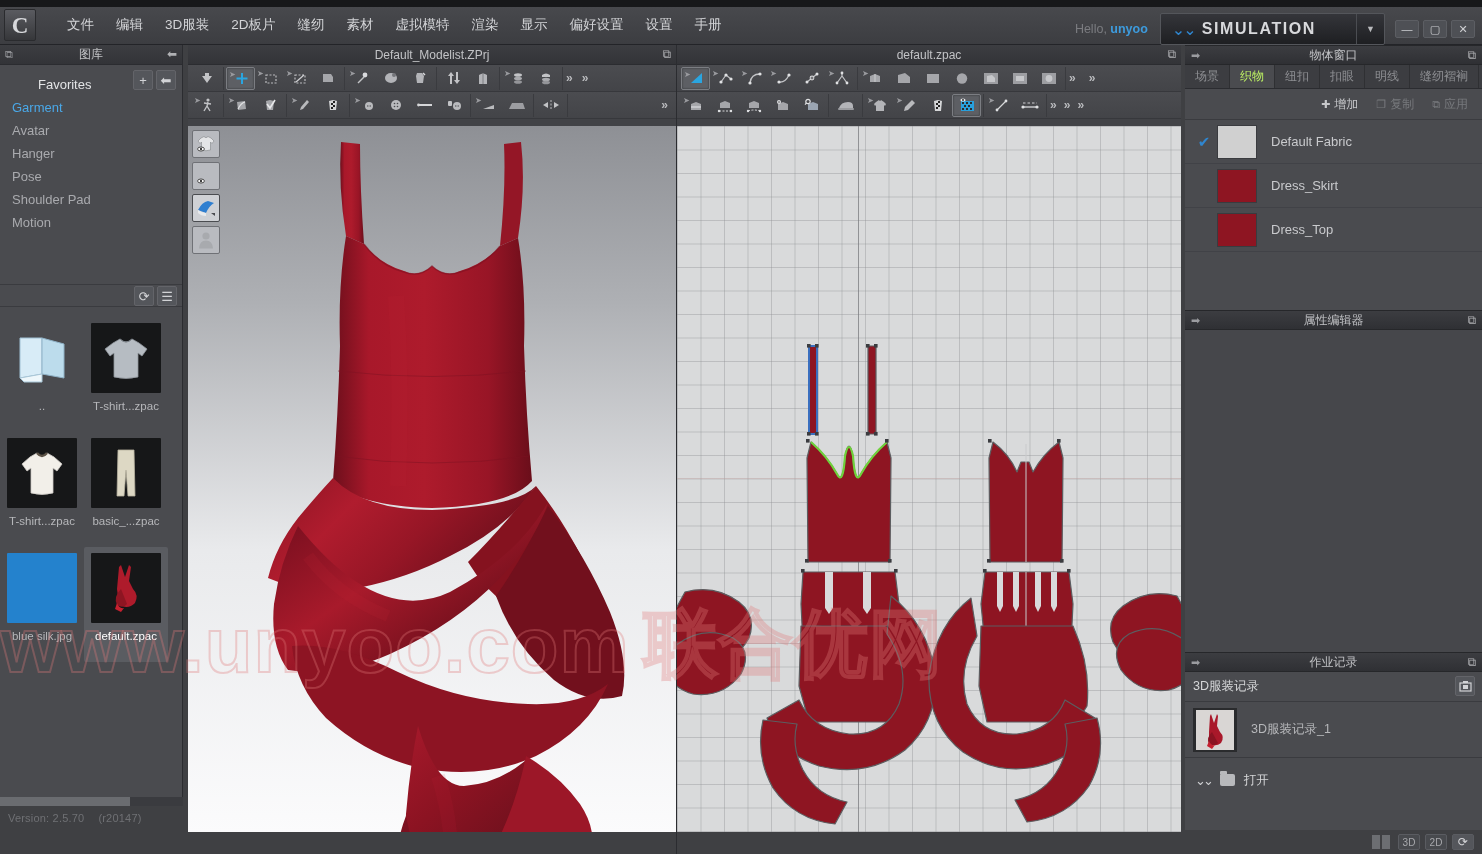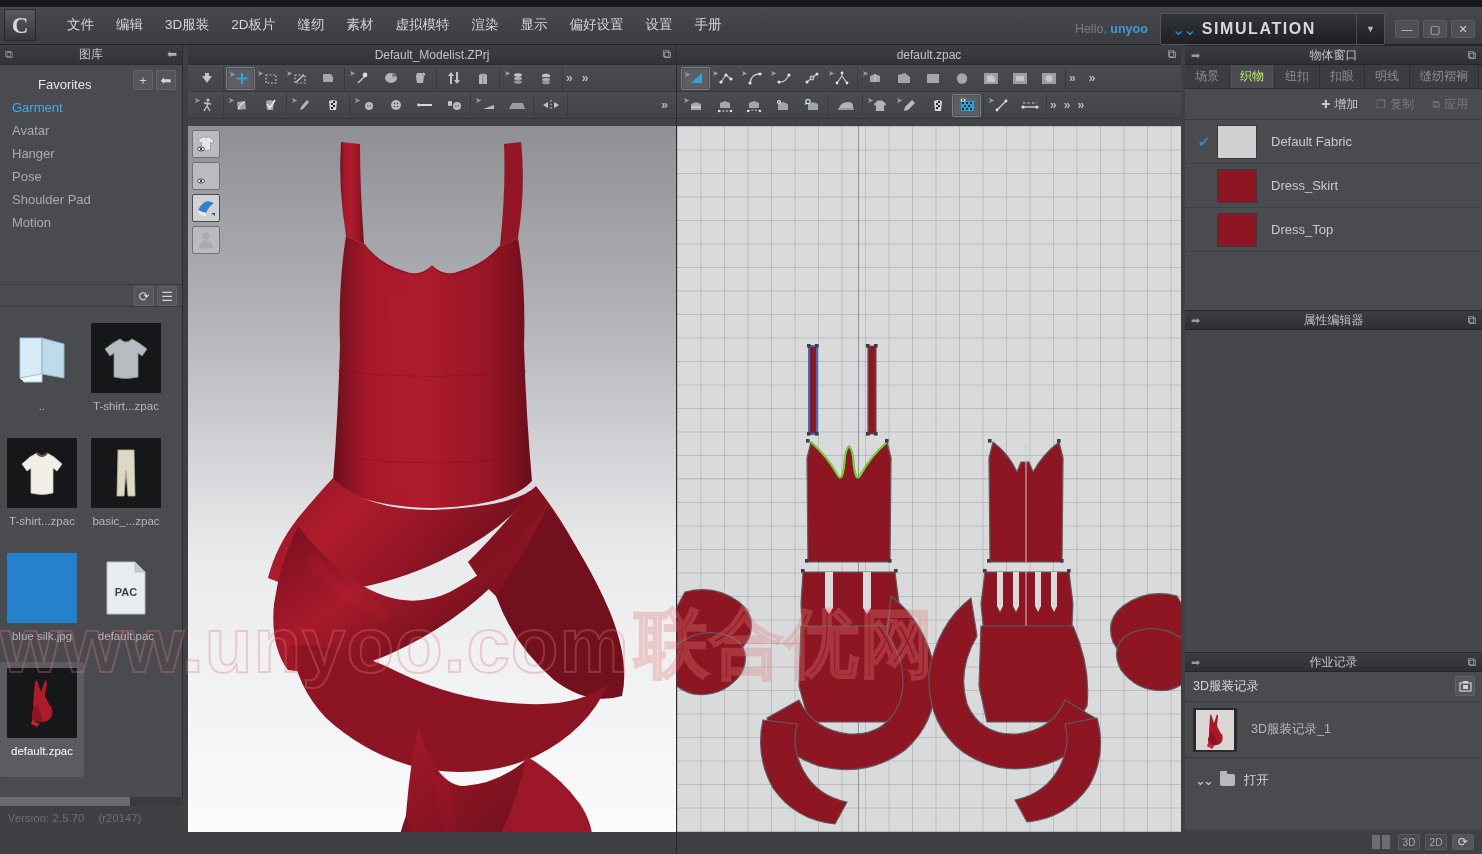--- a/index.html
+++ b/index.html
@@ -169,21 +169,21 @@
   
   .wm {
     position:absolute; left:0; top:590px; width:1482px; height:110px;
     pointer-events:none; z-index:9;
     display:flex; align-items:center; white-space:nowrap;
     font-size:78px; font-weight:bold; letter-spacing:1px;
     color:rgba(255,255,255,0); 
     -webkit-text-stroke:2px rgba(226,120,120,.33);
     font-family:"Liberation Sans",sans-serif;
   }
-  .wm .cn{ font-size:74px; margin-left:5px; }
+  .wm .cn{ font-size:74px; margin-left:14px; }
 
   
   .rightcol {
     position:absolute; left:1185px; top:45px; width:297px; height:809px;
     background:#4a4b4f;
   }
   .objwin { height:265px; position:relative; }
   .tabstrip {
     height:24px; background:#3c3d41; display:flex; align-items:flex-end;
     border-bottom:1px solid #2b2c30;
@@ -360,30 +360,20 @@
           </svg>
         </div>
         <div class="cell-label">basic_...zpac</div>
       </div>
 
       <div class="lib-cell">
         <div class="thumb" style="background:#2482cd;"></div>
         <div class="cell-label">blue silk.jpg</div>
       </div>
 
-      <div class="lib-cell">
-        <div class="thumb">
-          <svg width="46" height="56" viewBox="0 0 46 56">
-            <polygon points="4,2 32,2 42,12 42,54 4,54" fill="#e9ecef" stroke="#b9bcc0" stroke-width="1"></polygon>
-            <polygon points="32,2 32,12 42,12" fill="#c5c9ce" stroke="#b9bcc0" stroke-width="1"></polygon>
-            <text x="23" y="36" font-size="11" font-weight="bold" fill="#3d4045" text-anchor="middle" font-family="Liberation Sans">PAC</text>
-          </svg>
-        </div>
-        <div class="cell-label">default.pac</div>
-      </div>
 
 
       <div class="lib-cell selected">
         <div class="thumb dark">
           <svg width="58" height="58" viewBox="0 0 58 58">
             <path d="M22 8 L24 6 L28 18 L32 6 L34 8 L32 22 L36 30 Q42 36 38 44 Q32 50 25 47 Q18 44 21 38 L20 30 Z" fill="#ae1b2b"></path>
             <path d="M24 30 Q16 38 20 46 Q26 50 30 45" fill="#8e1522"></path>
             <path d="M20 44 Q22 50 27 49 L24 53 L18 50 Z" fill="#c8202f"></path>
           </svg>
         </div>

